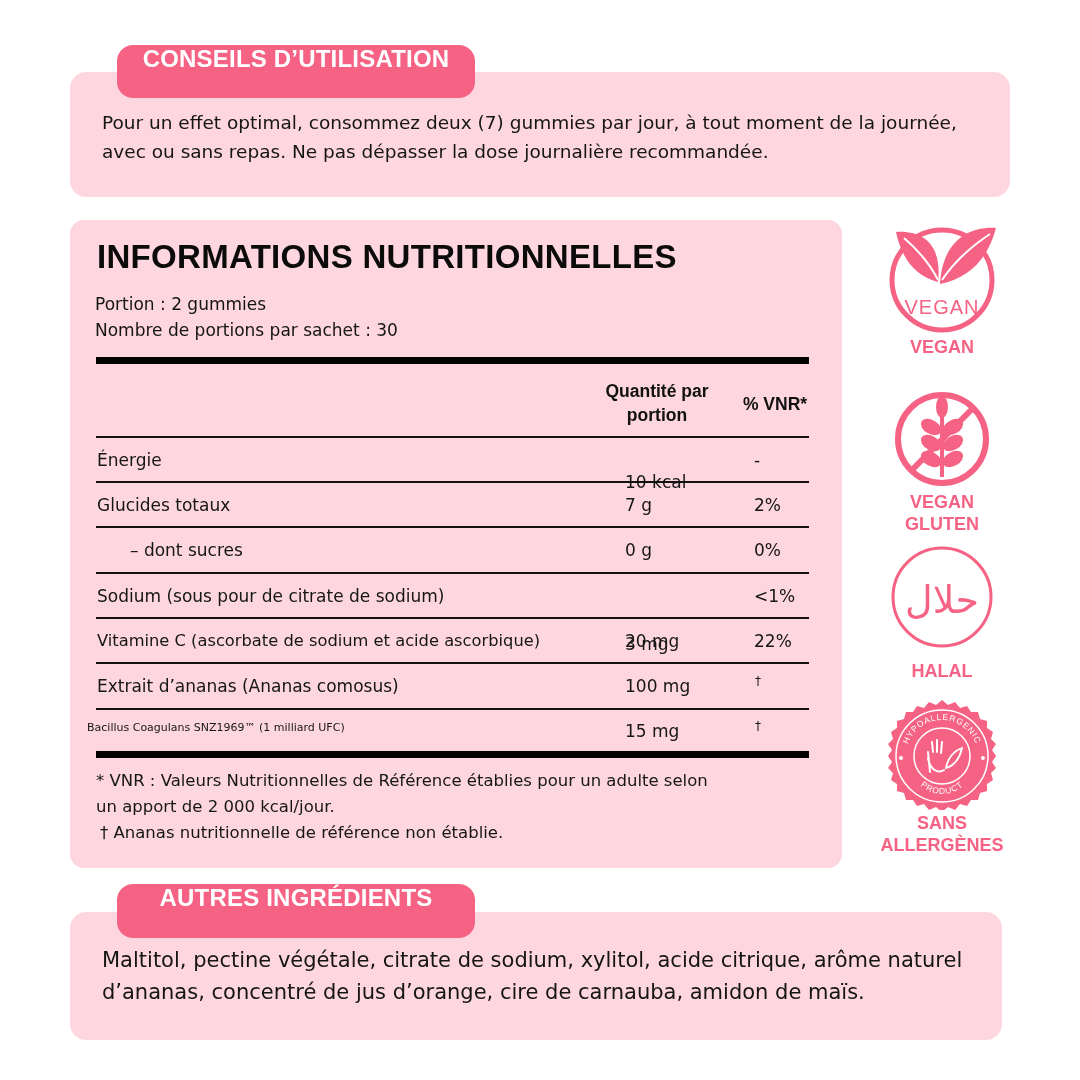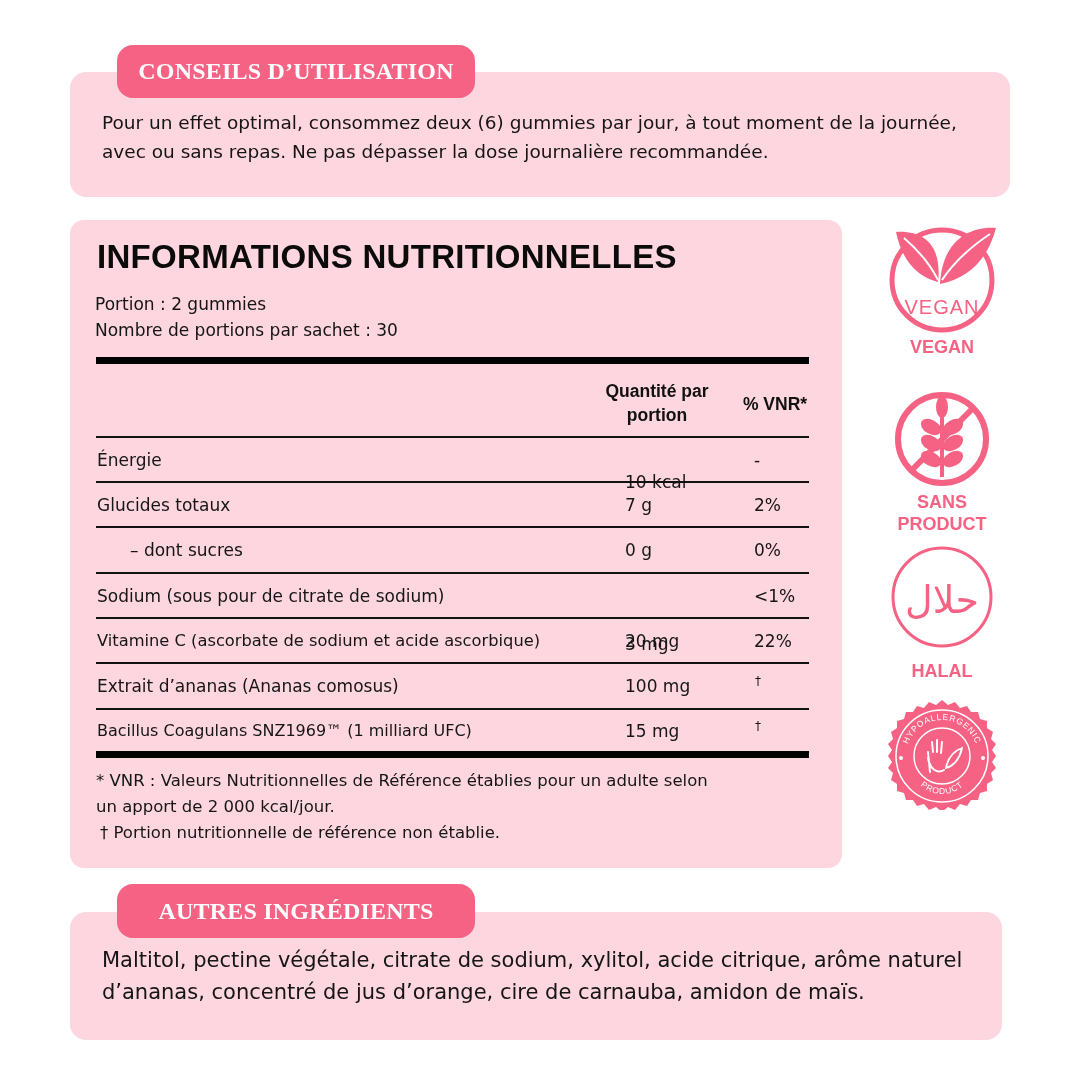--- a/index.html
+++ b/index.html
@@ -1,18 +1,18 @@
 <!DOCTYPE html>
 <html><head>
 <meta charset="utf-8">
 <style>
   html, body { margin:0; padding:0; }
   body { width:1080px; height:1080px; background:#ffffff; position:relative; overflow:hidden; font-family:"DejaVu Sans","Liberation Sans",sans-serif; color:#111; }
   .card { position:absolute; background:#FDD6DF; border-radius:16px; }
-  .tab { position:absolute; background:#F56283; color:#fff; border-radius:16px; font-family:Liberation Serif, serif; font-weight:bold; font-size:24px; display:flex; align-items:center; justify-content:center; letter-spacing:0.2px; }
+  .tab { position:absolute; background:#F56283; color:#fff; border-radius:16px; font-family:Liberation Sans, sans-serif; font-weight:bold; font-size:24px; display:flex; align-items:flex-start; justify-content:center; letter-spacing:0.2px; }
   #usage-card { left:70px; top:72px; width:940px; height:125px; }
   #usage-tab { left:117px; top:45px; width:358px; height:53px; }
   #usage-text { position:absolute; left:102px; top:108px; width:900px; font-size:18.5px; line-height:29px; color:#151515; }
 
   #nutri-card { left:70px; top:220px; width:772px; height:648px; border-radius:14px; }
   #nutri-title { position:absolute; left:97px; top:238px; font-family:"Liberation Sans",sans-serif; font-weight:bold; font-size:33px; letter-spacing:0.3px; color:#0b0b0b; }
   .meta { position:absolute; left:95px; font-size:17px; color:#151515; }
   #meta1 { top:294px; } #meta2 { top:320px; }
   .rule-thick { position:absolute; left:96px; width:713px; height:7px; background:#000; }
   .rule { position:absolute; left:96px; width:713px; height:2px; background:#111; }
@@ -28,21 +28,21 @@
   #ingr-tab { left:117px; top:884px; width:358px; height:54px; }
   #ingr-text { position:absolute; left:102px; top:944px; width:890px; font-size:21px; line-height:32px; color:#151515; }
 </style>
 </head>
 <body>
 
 <div class="card" id="usage-card"></div>
 <div class="tab" id="usage-tab">
     <span>CONSEILS D’UTILISATION</span>
   </div>
-<div id="usage-text">Pour un effet optimal, consommez deux (6) gummies par jour, à tout moment de la journée, avec ou sans repas. Ne pas dépasser la dose journalière recommandée.</div>
+<div id="usage-text">Pour un effet optimal, consommez deux (7) gummies par jour, à tout moment de la journée, avec ou sans repas. Ne pas dépasser la dose journalière recommandée.</div>
 
 <div class="card" id="nutri-card"></div>
 <div id="nutri-title">INFORMATIONS NUTRITIONNELLES</div>
 <div class="meta" id="meta1">Portion : 2 gummies</div>
 <div class="meta" id="meta2">Nombre de portions par sachet : 30</div>
 
 <div class="rule-thick" style="top:357px"></div>
 <div class="th" style="left:590px; top:379px; width:134px;">Quantité par portion</div>
 <div class="th" style="left:730px; top:392px; width:90px;">% VNR*</div>
 <div class="rule" style="top:436px"></div>
@@ -78,30 +78,30 @@
     <div class="cell" style="left:754px; top:631px;">22%</div>
   </div>
   <div class="rule" style="top:662px"></div>
   <div>
     <div class="cell" style="left:97px; top:676px;">Extrait d’ananas (Ananas comosus)</div>
     <div class="cell" style="left:625px; top:676px;">100 mg</div>
     <div class="cell" style="left:755px; top:674px; font-size:12px;">†</div>
   </div>
   <div class="rule" style="top:708px"></div>
   <div>
-    <div class="cell" style="left:97px; top:721px; font-size:16px;">Bacillus Coagulans SNZ1969™ (1 milliard UFC)</div>
+    <div class="cell" style="left:87px; top:721px; font-size:11px;">Bacillus Coagulans SNZ1969™ (1 milliard UFC)</div>
     <div class="cell" style="left:625px; top:721px;">15 mg</div>
     <div class="cell" style="left:755px; top:719px; font-size:12px;">†</div>
   </div>
 </div>
 <div class="rule-thick" style="top:751px"></div>
 
 <div class="foot" style="top:771px;">* VNR : Valeurs Nutritionnelles de Référence établies pour un adulte selon</div>
 <div class="foot" style="top:797px;">un apport de 2 000 kcal/jour.</div>
-<div class="foot" style="top:823px; left:100px;">† Portion nutritionnelle de référence non établie.</div>
+<div class="foot" style="top:823px; left:100px;">† Ananas nutritionnelle de référence non établie.</div>
 
 <div class="badge" style="top:222px;">
   <svg width="112" height="112" viewBox="0 0 112 112">
     <circle cx="56" cy="58" r="50" fill="none" stroke="#F56283" stroke-width="5"></circle>
     <path d="M10 10 C40 8 56 26 52 60 C30 54 16 38 10 10 Z" fill="#F56283"></path>
     <path d="M110 6 C80 4 56 22 54 62 C84 56 102 36 110 6 Z" fill="#F56283"></path>
     <path d="M18 16 C32 28 44 42 52 58" stroke="#fff" stroke-width="2" fill="none"></path>
     <path d="M104 12 C86 24 68 40 56 58" stroke="#fff" stroke-width="2" fill="none"></path>
     <text x="56" y="92" text-anchor="middle" font-family="Liberation Sans, sans-serif" font-size="20" fill="#F56283" letter-spacing="1">VEGAN</text>
   </svg>
@@ -114,21 +114,21 @@
     <line x1="25" y1="84" x2="88" y2="20" stroke="#F56283" stroke-width="6"></line>
     <line x1="56" y1="28" x2="56" y2="90" stroke="#F56283" stroke-width="4"></line>
     <ellipse cx="56" cy="20" rx="6" ry="11" fill="#F56283"></ellipse>
     <ellipse cx="45" cy="40" rx="11" ry="7" fill="#F56283" transform="rotate(30 45 40)"></ellipse>
     <ellipse cx="67" cy="40" rx="11" ry="7" fill="#F56283" transform="rotate(-30 67 40)"></ellipse>
     <ellipse cx="45" cy="56" rx="11" ry="7" fill="#F56283" transform="rotate(30 45 56)"></ellipse>
     <ellipse cx="67" cy="56" rx="11" ry="7" fill="#F56283" transform="rotate(-30 67 56)"></ellipse>
     <ellipse cx="45" cy="72" rx="11" ry="7" fill="#F56283" transform="rotate(30 45 72)"></ellipse>
     <ellipse cx="67" cy="72" rx="11" ry="7" fill="#F56283" transform="rotate(-30 67 72)"></ellipse>
   </svg>
-  <div class="badge-label" style="margin-top:4px;">SANS PRODUCT</div>
+  <div class="badge-label" style="margin-top:4px;">VEGAN GLUTEN</div>
 </div>
 
 <div class="badge" style="top:543px;">
   <svg width="112" height="108" viewBox="0 0 112 108">
     <circle cx="56" cy="54" r="49" fill="none" stroke="#F56283" stroke-width="3"></circle>
     <text x="56" y="70" text-anchor="middle" font-family="DejaVu Sans, sans-serif" font-size="38" fill="#F56283">حلال</text>
   </svg>
   <div class="badge-label" style="margin-top:9px;">HALAL</div>
 </div>
 
@@ -141,19 +141,20 @@
     <polygon fill="#F56283" points="60,2 66,7 73,4 78,10 85,8 89,14 96,14 98,21 105,23 105,30 111,34 109,41 114,46 110,52 114,58 110,64 114,70 109,75 111,82 105,86 105,93 98,95 96,102 89,102 85,108 78,106 73,112 66,109 60,114 54,109 47,112 42,106 35,108 31,102 24,102 22,95 15,93 15,86 9,82 11,75 6,70 10,64 6,58 10,52 6,46 11,41 9,34 15,30 15,23 22,21 24,14 31,14 35,8 42,10 47,4 54,7"></polygon>
     <circle cx="60" cy="58" r="46" fill="none" stroke="#fff" stroke-width="1.5"></circle>
     <circle cx="60" cy="58" r="28" fill="none" stroke="#fff" stroke-width="1.5"></circle>
     <text font-family="Liberation Sans, sans-serif" font-size="8.5" fill="#fff" letter-spacing="0.8"><textPath href="#arcTop" startOffset="50%" text-anchor="middle">HYPOALLERGENIC</textPath></text>
     <text font-family="Liberation Sans, sans-serif" font-size="8.5" fill="#fff" letter-spacing="0.8"><textPath href="#arcBot" startOffset="50%" text-anchor="middle" dy="8">PRODUCT</textPath></text>
     <circle cx="19" cy="60" r="2" fill="#fff"></circle>
       <circle cx="101" cy="60" r="2" fill="#fff"></circle>
     <path d="M48 74 L46 54 M51 54 L50 44 M55 54 L55 42 M59 55 L60 44 M46 60 C48 72 56 76 62 72" stroke="#fff" stroke-width="2" fill="none" stroke-linecap="round"></path>
     <path d="M64 70 C66 58 74 52 80 50 C78 60 72 68 64 70 Z" fill="none" stroke="#fff" stroke-width="1.8"></path>
   </svg>
+  <div class="badge-label" style="margin-top:2px;">SANS ALLERGÈNES</div>
 </div>
 
 <div class="card" id="ingr-card"></div>
 <div class="tab" id="ingr-tab">
     <span>AUTRES INGRÉDIENTS</span>
   </div>
 <div id="ingr-text">Maltitol, pectine végétale, citrate de sodium, xylitol, acide citrique, arôme naturel d’ananas, concentré de jus d’orange, cire de carnauba, amidon de maïs.</div>
 
 </body></html>

